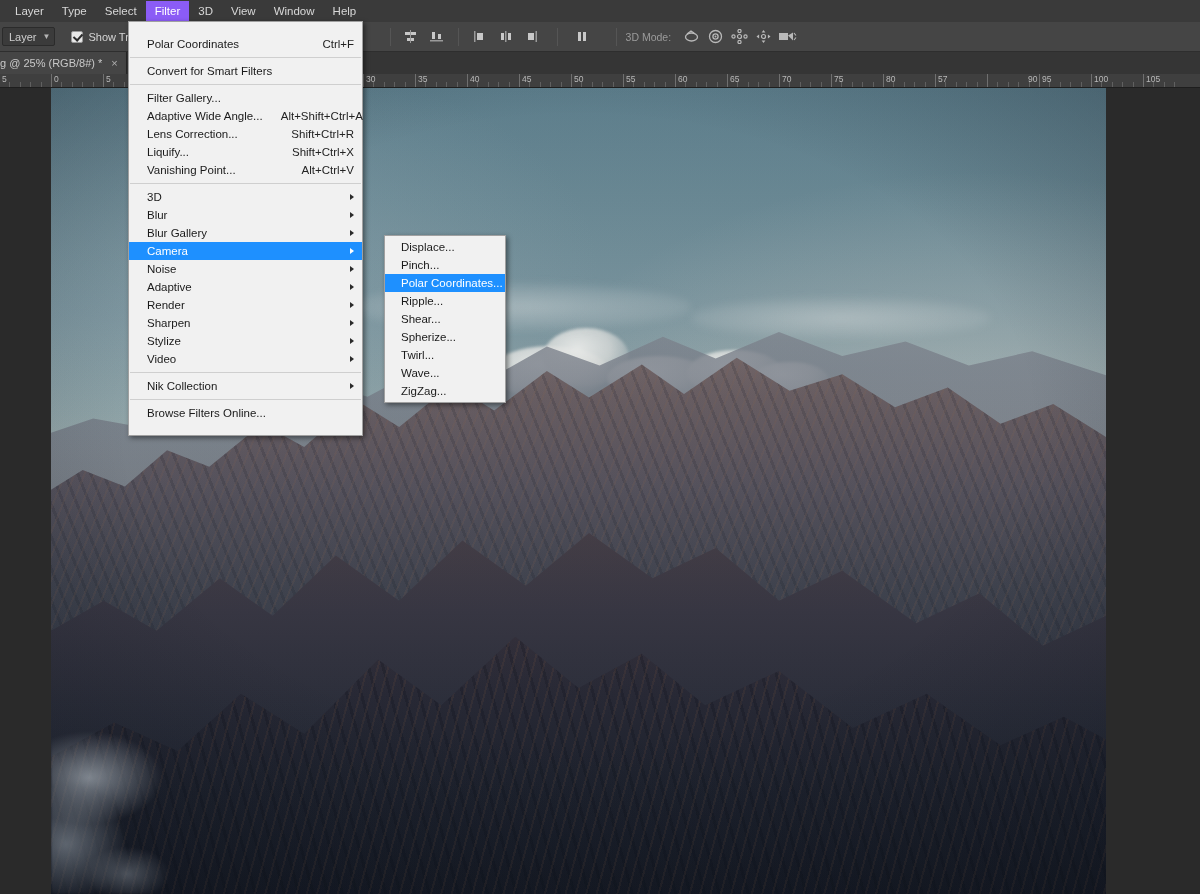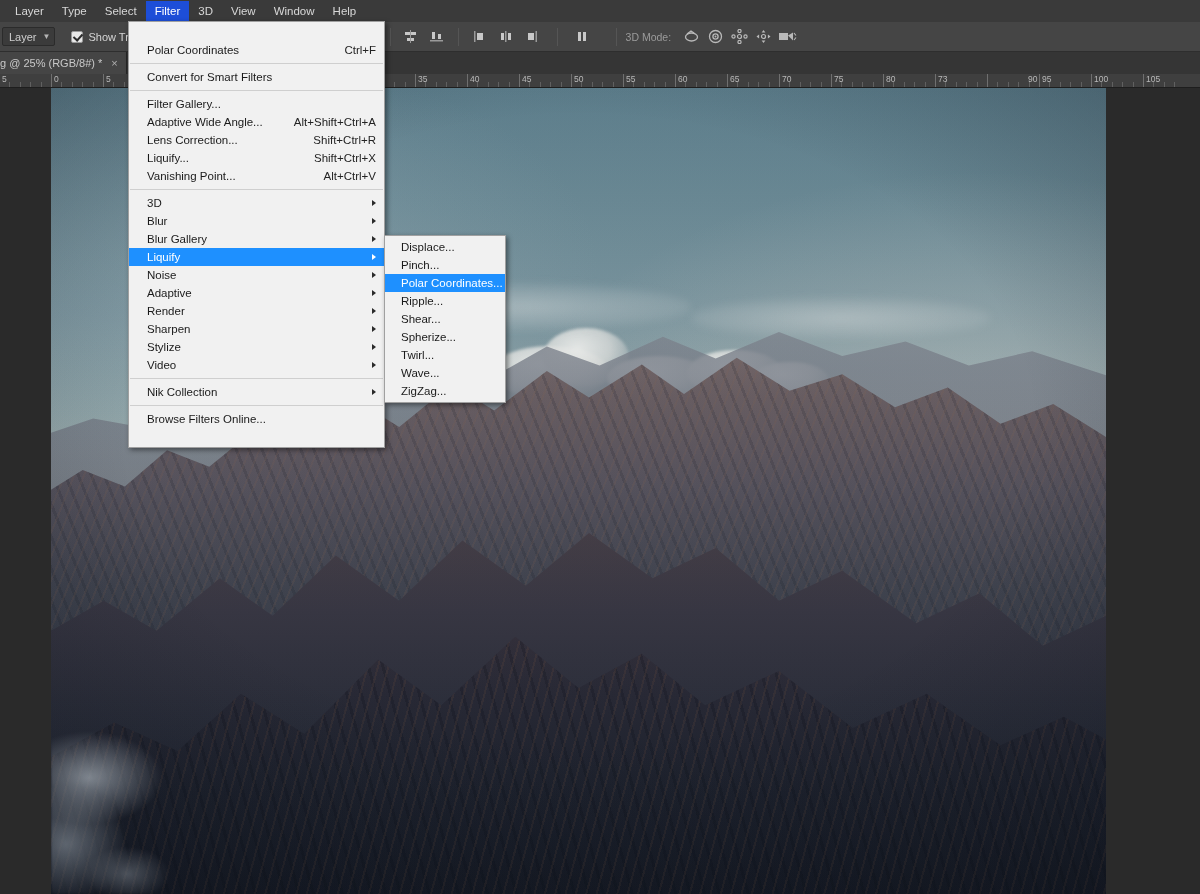--- a/index.html
+++ b/index.html
@@ -21,21 +21,21 @@
     padding-left: 6px;
     z-index: 40;
   }
   .mb-item {
     font-size: 11.5px; color: #d8d8d8;
     padding: 3px 9px 4px 9px;
     line-height: 14px;
     white-space: nowrap;
     cursor: default;
   }
-  .mb-item.active { background: #1d4ed8; color: #ffffff; }
+  .mb-item.active { background: #8b5cf6; color: #ffffff; }
 
   
   #optionsbar {
     position: absolute; left: 0; top: 22px; width: 1200px; height: 30px;
     background: #454545;
     border-bottom: 1px solid #2e2e2e;
     display: flex; align-items: center;
     z-index: 30;
   }
   .opt-select {
@@ -216,26 +216,26 @@
   #vignette {
     background: radial-gradient(ellipse 78% 70% at 50% 42%, rgba(0,0,0,0) 55%, rgba(10,14,22,0.30) 100%);
   }
   #grade {
     background: linear-gradient(to bottom, rgba(70,110,130,0.10) 0%, rgba(20,30,45,0.05) 45%, rgba(14,20,32,0.22) 100%);
   }
 
   
   #filter-menu {
     position: absolute; left: 128px; top: 21px;
-    width: 257px;
+    width: 235px;
     background: #f1f1f1;
     border: 1px solid #a0a0a0;
     box-shadow: 2px 2px 5px rgba(0,0,0,0.45);
     z-index: 60;
-    padding: 19px 0;
+    padding: 13px 0;
   }
   .mi {
     position: relative;
     display: flex; align-items: center;
     height: 18px;
     padding: 0 8px 0 18px;
     font-size: 11.5px; color: #1a1a1a;
     white-space: nowrap;
     cursor: default;
   }
@@ -492,21 +492,21 @@
       <div class="rtick minor" style="left: 852px;"></div>
       <div class="rtick minor" style="left: 862px;"></div>
       <div class="rtick minor" style="left: 873px;"></div>
       <div class="rtick" style="left: 883px;"></div>
       <div class="rlabel" style="left: 883px;">80</div>
       <div class="rtick minor" style="left: 893px;"></div>
       <div class="rtick minor" style="left: 904px;"></div>
       <div class="rtick minor" style="left: 914px;"></div>
       <div class="rtick minor" style="left: 925px;"></div>
       <div class="rtick" style="left: 935px;"></div>
-      <div class="rlabel" style="left: 935px;">73</div>
+      <div class="rlabel" style="left: 935px;">57</div>
       <div class="rtick minor" style="left: 945px;"></div>
       <div class="rtick minor" style="left: 956px;"></div>
       <div class="rtick minor" style="left: 966px;"></div>
       <div class="rtick minor" style="left: 977px;"></div>
       <div class="rtick" style="left: 987px;"></div>
       <div class="rlabel" style="left: 1025px;">90</div>
       <div class="rtick minor" style="left: 997px;"></div>
       <div class="rtick minor" style="left: 1008px;"></div>
       <div class="rtick minor" style="left: 1018px;"></div>
       <div class="rtick minor" style="left: 1029px;"></div>
@@ -592,21 +592,21 @@
       </div>
       <div class="mi">
         <span class="mi-label">Blur</span>
         <span class="mi-arrow"></span>
       </div>
       <div class="mi">
         <span class="mi-label">Blur Gallery</span>
         <span class="mi-arrow"></span>
       </div>
       <div class="mi sel">
-        <span class="mi-label">Liquify</span>
+        <span class="mi-label">Camera</span>
         <span class="mi-arrow"></span>
       </div>
       <div class="mi">
         <span class="mi-label">Noise</span>
         <span class="mi-arrow"></span>
       </div>
       <div class="mi">
         <span class="mi-label">Adaptive</span>
         <span class="mi-arrow"></span>
       </div>

